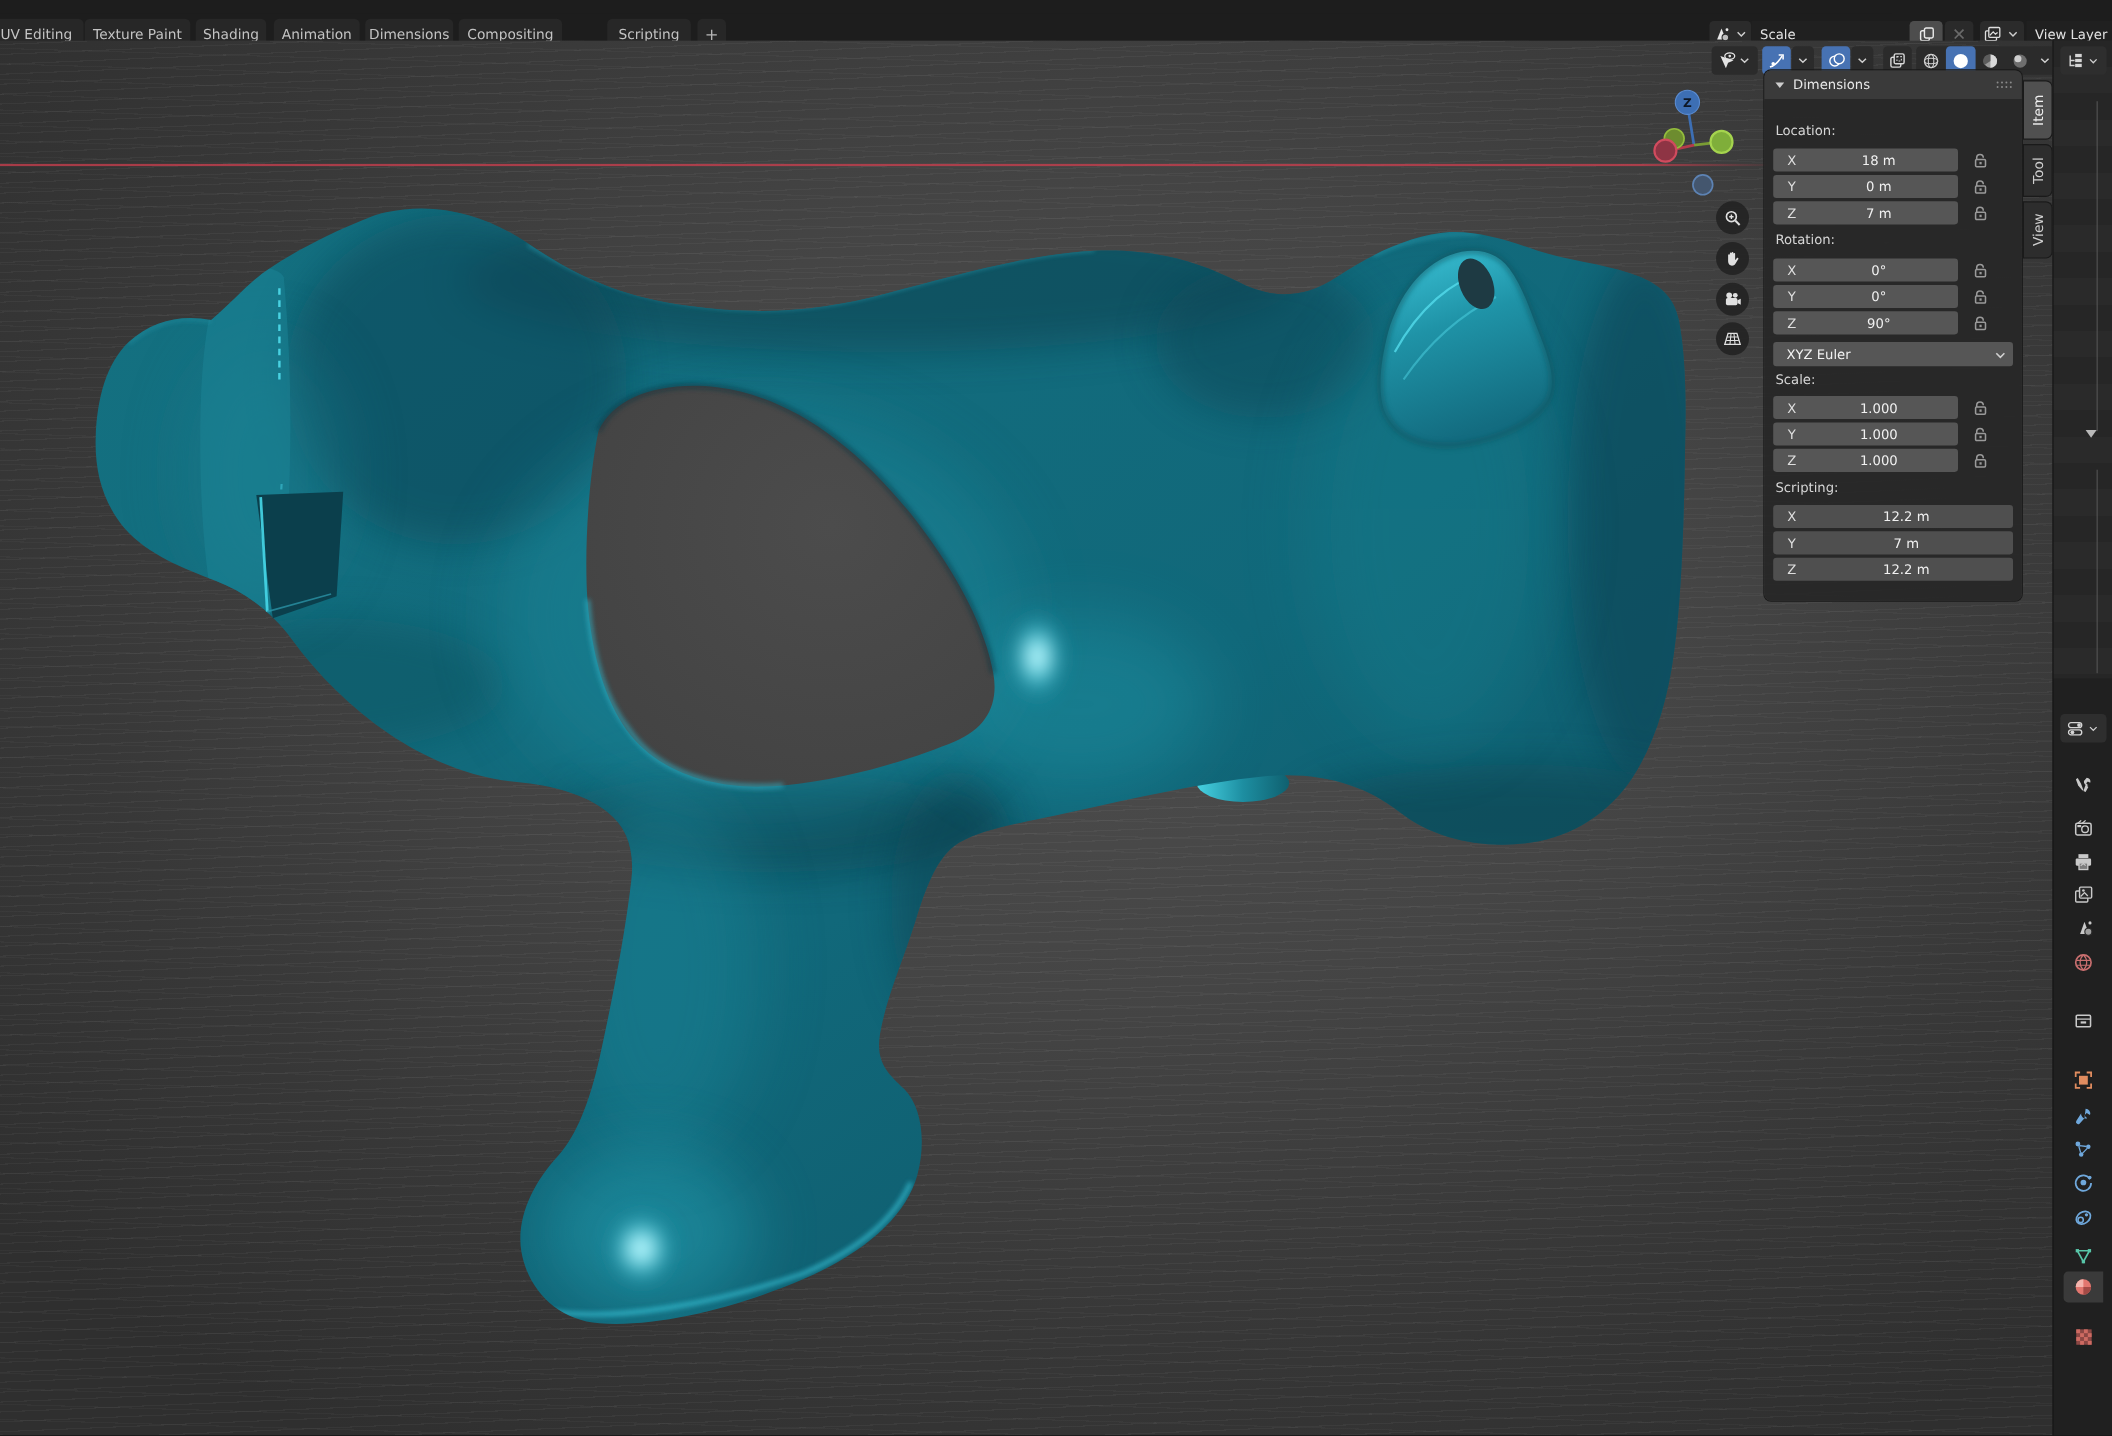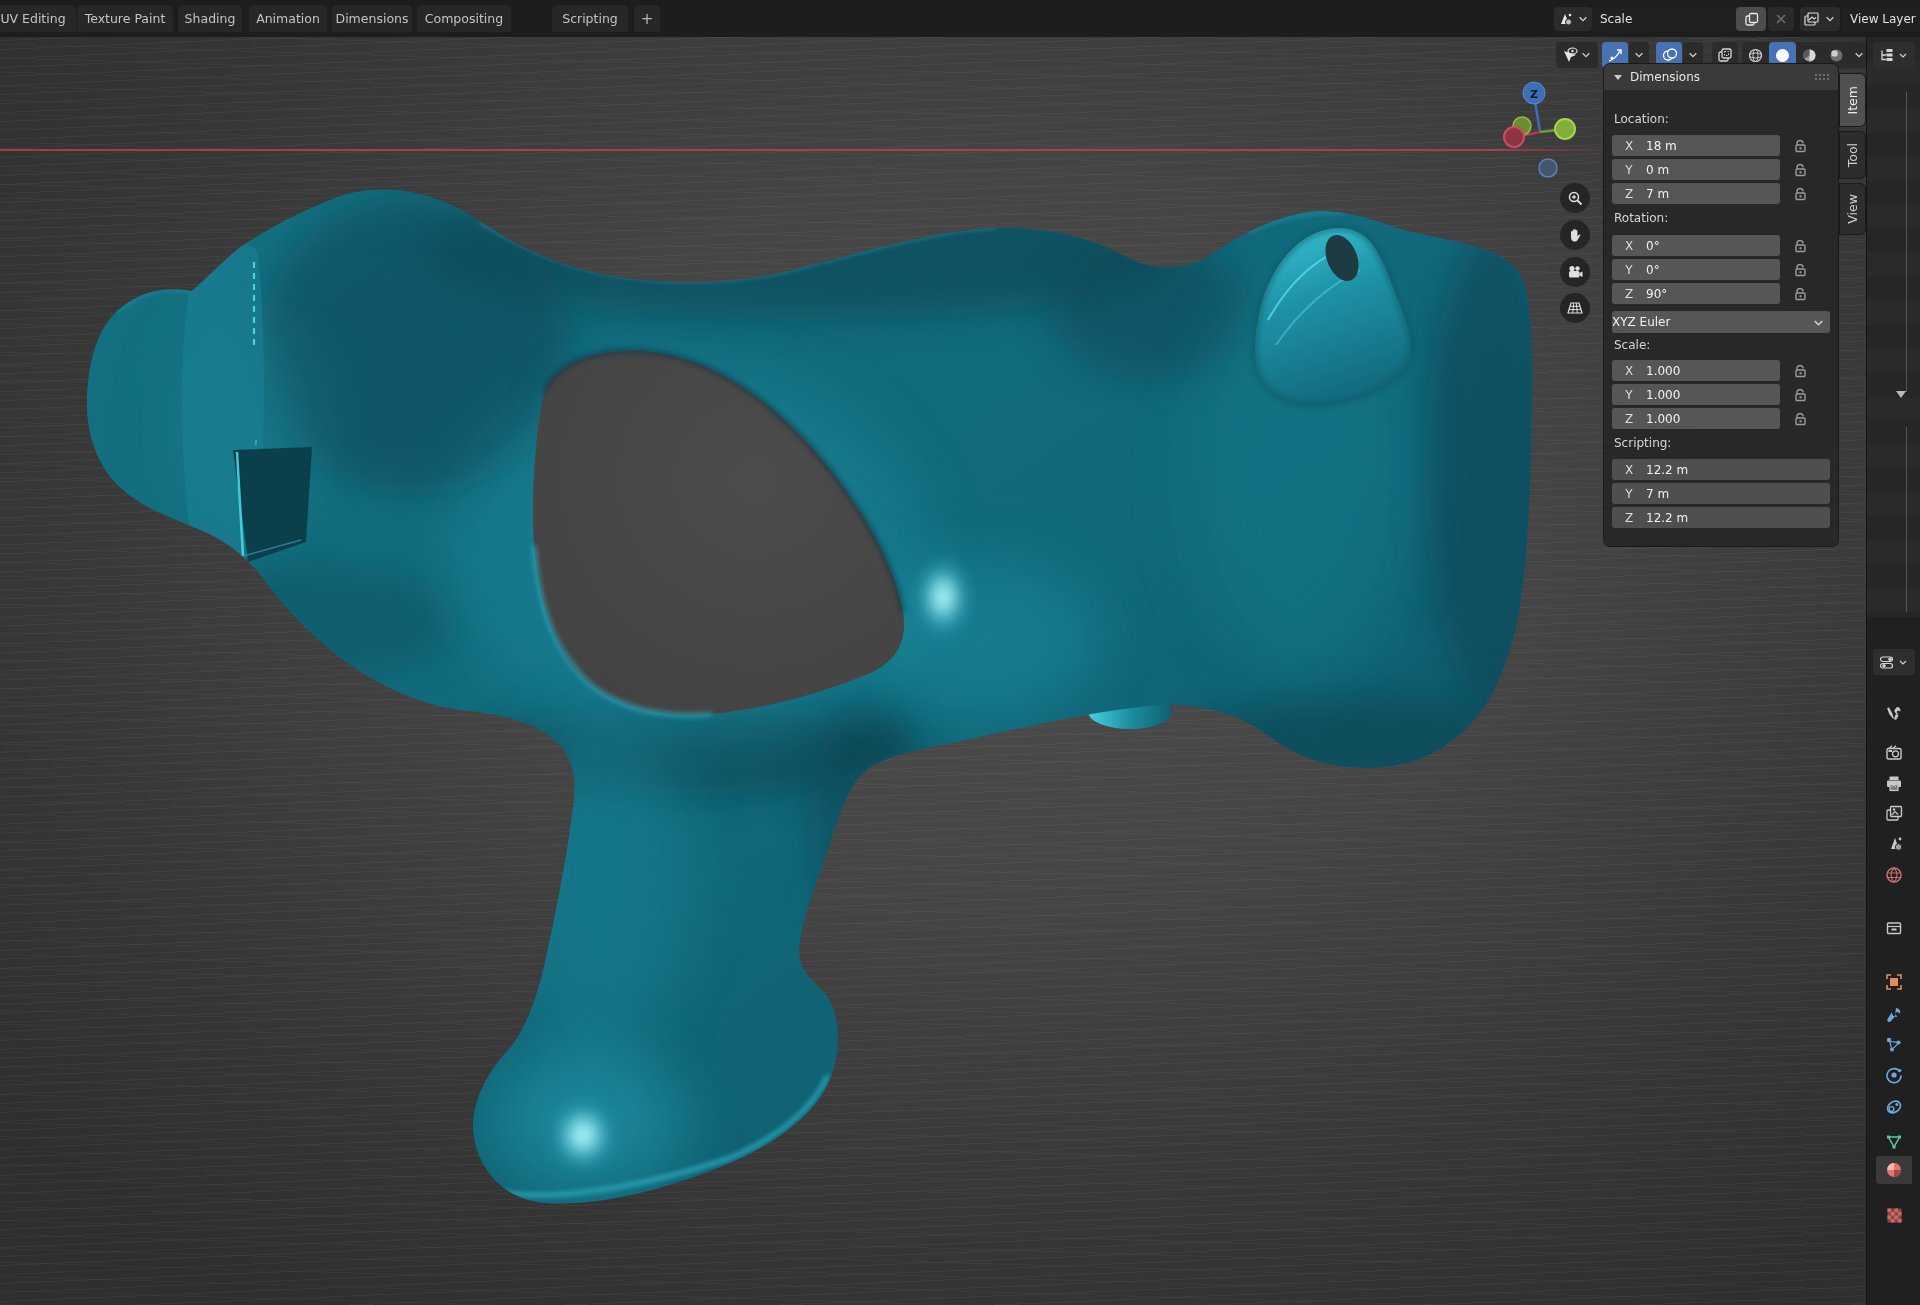--- a/index.html
+++ b/index.html
@@ -1,21 +1,21 @@
 <!DOCTYPE html>
 <html><head>
 <meta charset="utf-8">
 <style>
   html,body{margin:0;padding:0;background:#141414;}
   #app{position:relative;width:1920px;height:1305px;overflow:hidden;background:#1d1d1d;
        font-family:"DejaVu Sans","Liberation Sans",sans-serif;color:#d0d0d0;font-size:12px;
        -webkit-font-smoothing:antialiased;}
   .abs{position:absolute;}
   
-  #topbar{left:0;top:0;width:1720px;height:37px;background:#1d1d1d;border-bottom:1px solid #131313;}
+  #topbar{left:0;top:12px;width:1720px;height:37px;background:#1d1d1d;border-bottom:1px solid #131313;}
   .wtab{position:absolute;top:5px;height:27px;background:#272727;border-radius:5px 5px 0 0;
         display:flex;align-items:center;justify-content:center;color:#c3c3c3;font-size:12.5px;cursor:default;}
   .wtab.add{color:#b5b5b5;font-size:15px;}
   .idbtn{position:absolute;top:7px;height:24px;background:#2b2b2b;border-radius:4px;display:flex;align-items:center;justify-content:center;gap:2px;}
   .idfield{position:absolute;top:7px;height:24px;background:#202020;display:flex;align-items:center;padding:0 8px;color:#e2e2e2;}
   
   #viewport{left:0;top:37px;width:1866px;height:1268px;overflow:hidden;
     background:
       repeating-linear-gradient(-2.4deg, rgba(255,255,255,0.040) 0 1px, transparent 1px 9px),
       repeating-linear-gradient(1.7deg, rgba(255,255,255,0.028) 0 1px, transparent 1px 14px),
@@ -33,21 +33,21 @@
           background:rgba(33,33,33,.85);display:flex;align-items:center;justify-content:center;}
   
   #npanel{left:1604px;top:27px;width:234px;height:482px;background:rgba(40,40,40,.96);
           border-radius:6px;box-shadow:0 0 0 1px #1a1a1a;}
   #npanel .phead{position:absolute;left:0;top:0;width:234px;height:26px;background:#3a3a3a;border-radius:6px 6px 0 0;
                  display:flex;align-items:center;color:#e8e8e8;}
   .trow{position:absolute;left:8px;width:168px;height:21px;background:#565656;border-radius:3px;
         display:flex;align-items:center;color:#f1f1f1;}
   .trow.wide{width:218px;background:#4f4f4f;}
   .trow .ax{width:34px;text-align:center;color:#dedede;}
-  .trow .val{flex:1;text-align:left;padding-right:10px;}
+  .trow .val{flex:1;text-align:center;padding-right:10px;}
   .slabel{position:absolute;left:10px;color:#d6d6d6;}
   .lock{position:absolute;left:186px;width:20px;height:21px;display:flex;align-items:center;justify-content:center;}
   #euler{position:absolute;left:8px;width:218px;height:22px;background:#565656;border-radius:3px;
          display:flex;align-items:center;color:#f1f1f1;}
   .sidetab{position:absolute;left:1840px;width:25px;background:#2d2d2d;border-radius:0 5px 5px 0;
            display:flex;align-items:center;justify-content:center;color:#cfcfcf;box-shadow:0 0 0 1px #1a1a1a;}
   .sidetab span{writing-mode:vertical-rl;transform:rotate(180deg);font-size:12.5px;}
   .sidetab.active{background:#505050;color:#f0f0f0;}
   
   #rightcol{left:1866px;top:37px;width:54px;height:1268px;background:#232323;border-left:1px solid #141414;}
@@ -435,21 +435,21 @@
         </div>
       <div class="lock" style="top:219px">
           <svg width="13" height="14" viewBox="0 0 13 14">
             <path d="M3 6 L3 4.5 A3 3 0 0 1 9 4.5" fill="none" stroke="#9a9a9a" stroke-width="1.4"></path>
             <rect x="2" y="6" width="9" height="6.5" rx="1" fill="none" stroke="#9a9a9a" stroke-width="1.4"></rect>
             <rect x="5.5" y="8.2" width="2" height="2.2" fill="#9a9a9a"></rect>
           </svg>
         </div>
 
       <div id="euler" style="top:247px">
-        <span style="padding-left:0">XYZ Euler</span>
+        <span style="padding-left:12px">XYZ Euler</span>
         <svg style="margin-left:auto;margin-right:6px" width="11" height="11" viewBox="0 0 12 12">
             <path d="M2 4.5 L6 8.5 L10 4.5" stroke="#d0d0d0" fill="none" stroke-width="1.6"></path>
           </svg>
       </div>
 
       <div class="slabel" style="top:274px">Scale:</div>
       <div class="trow" style="top:296px">
           <span class="ax">X</span>
           <span class="val">1.000</span>
         </div>

